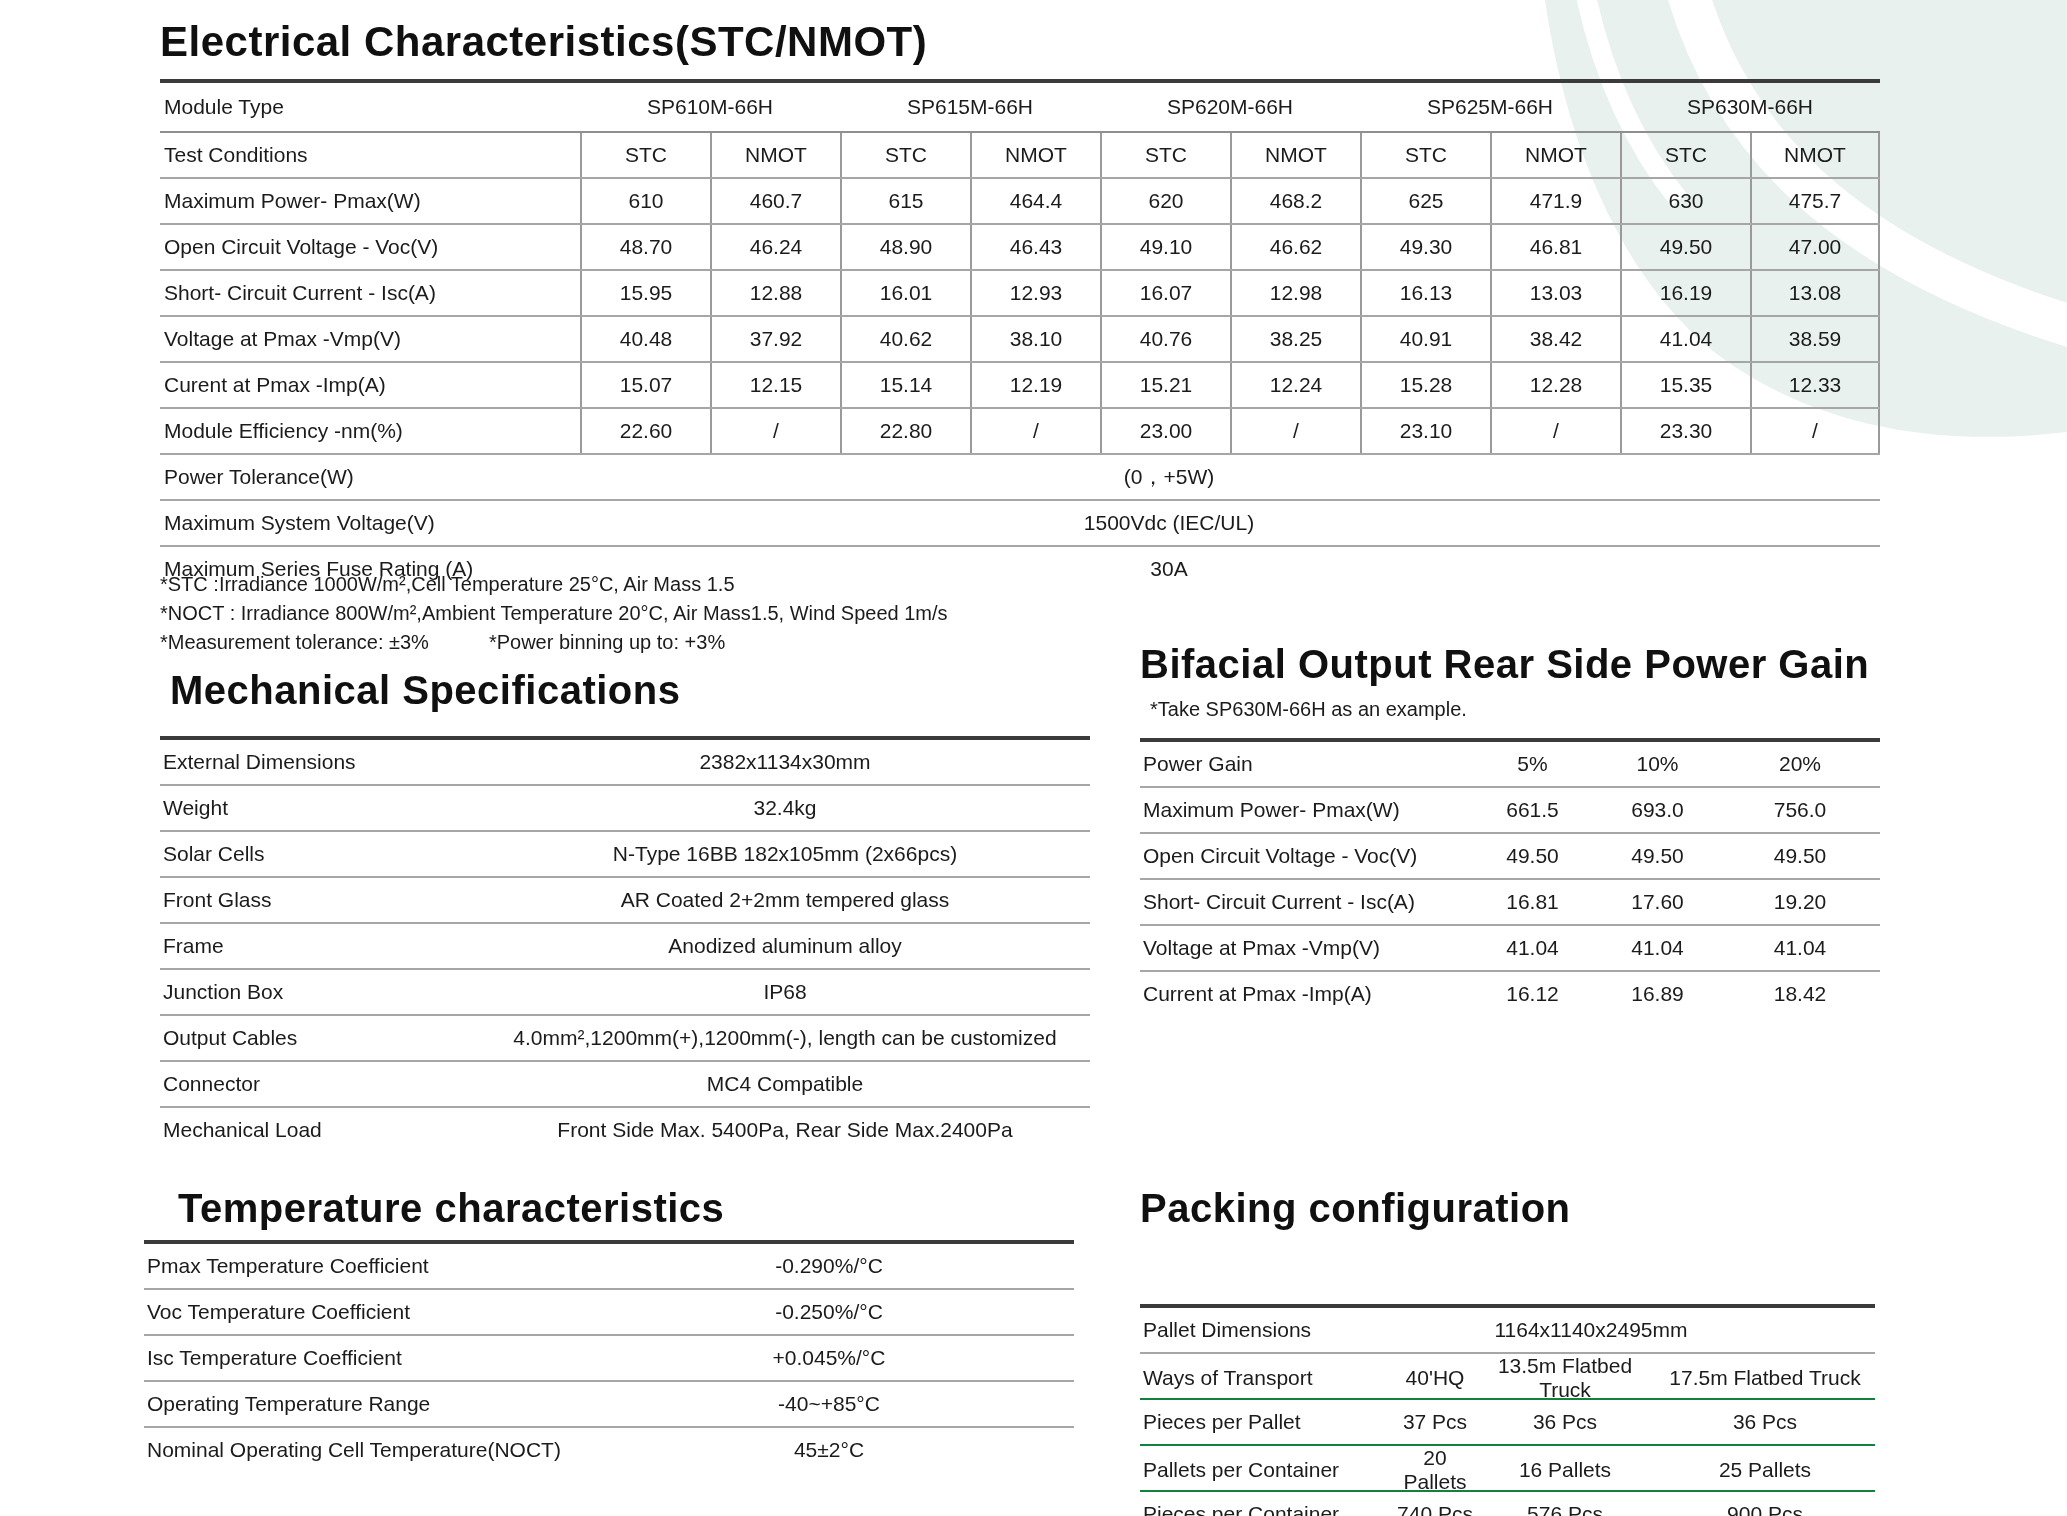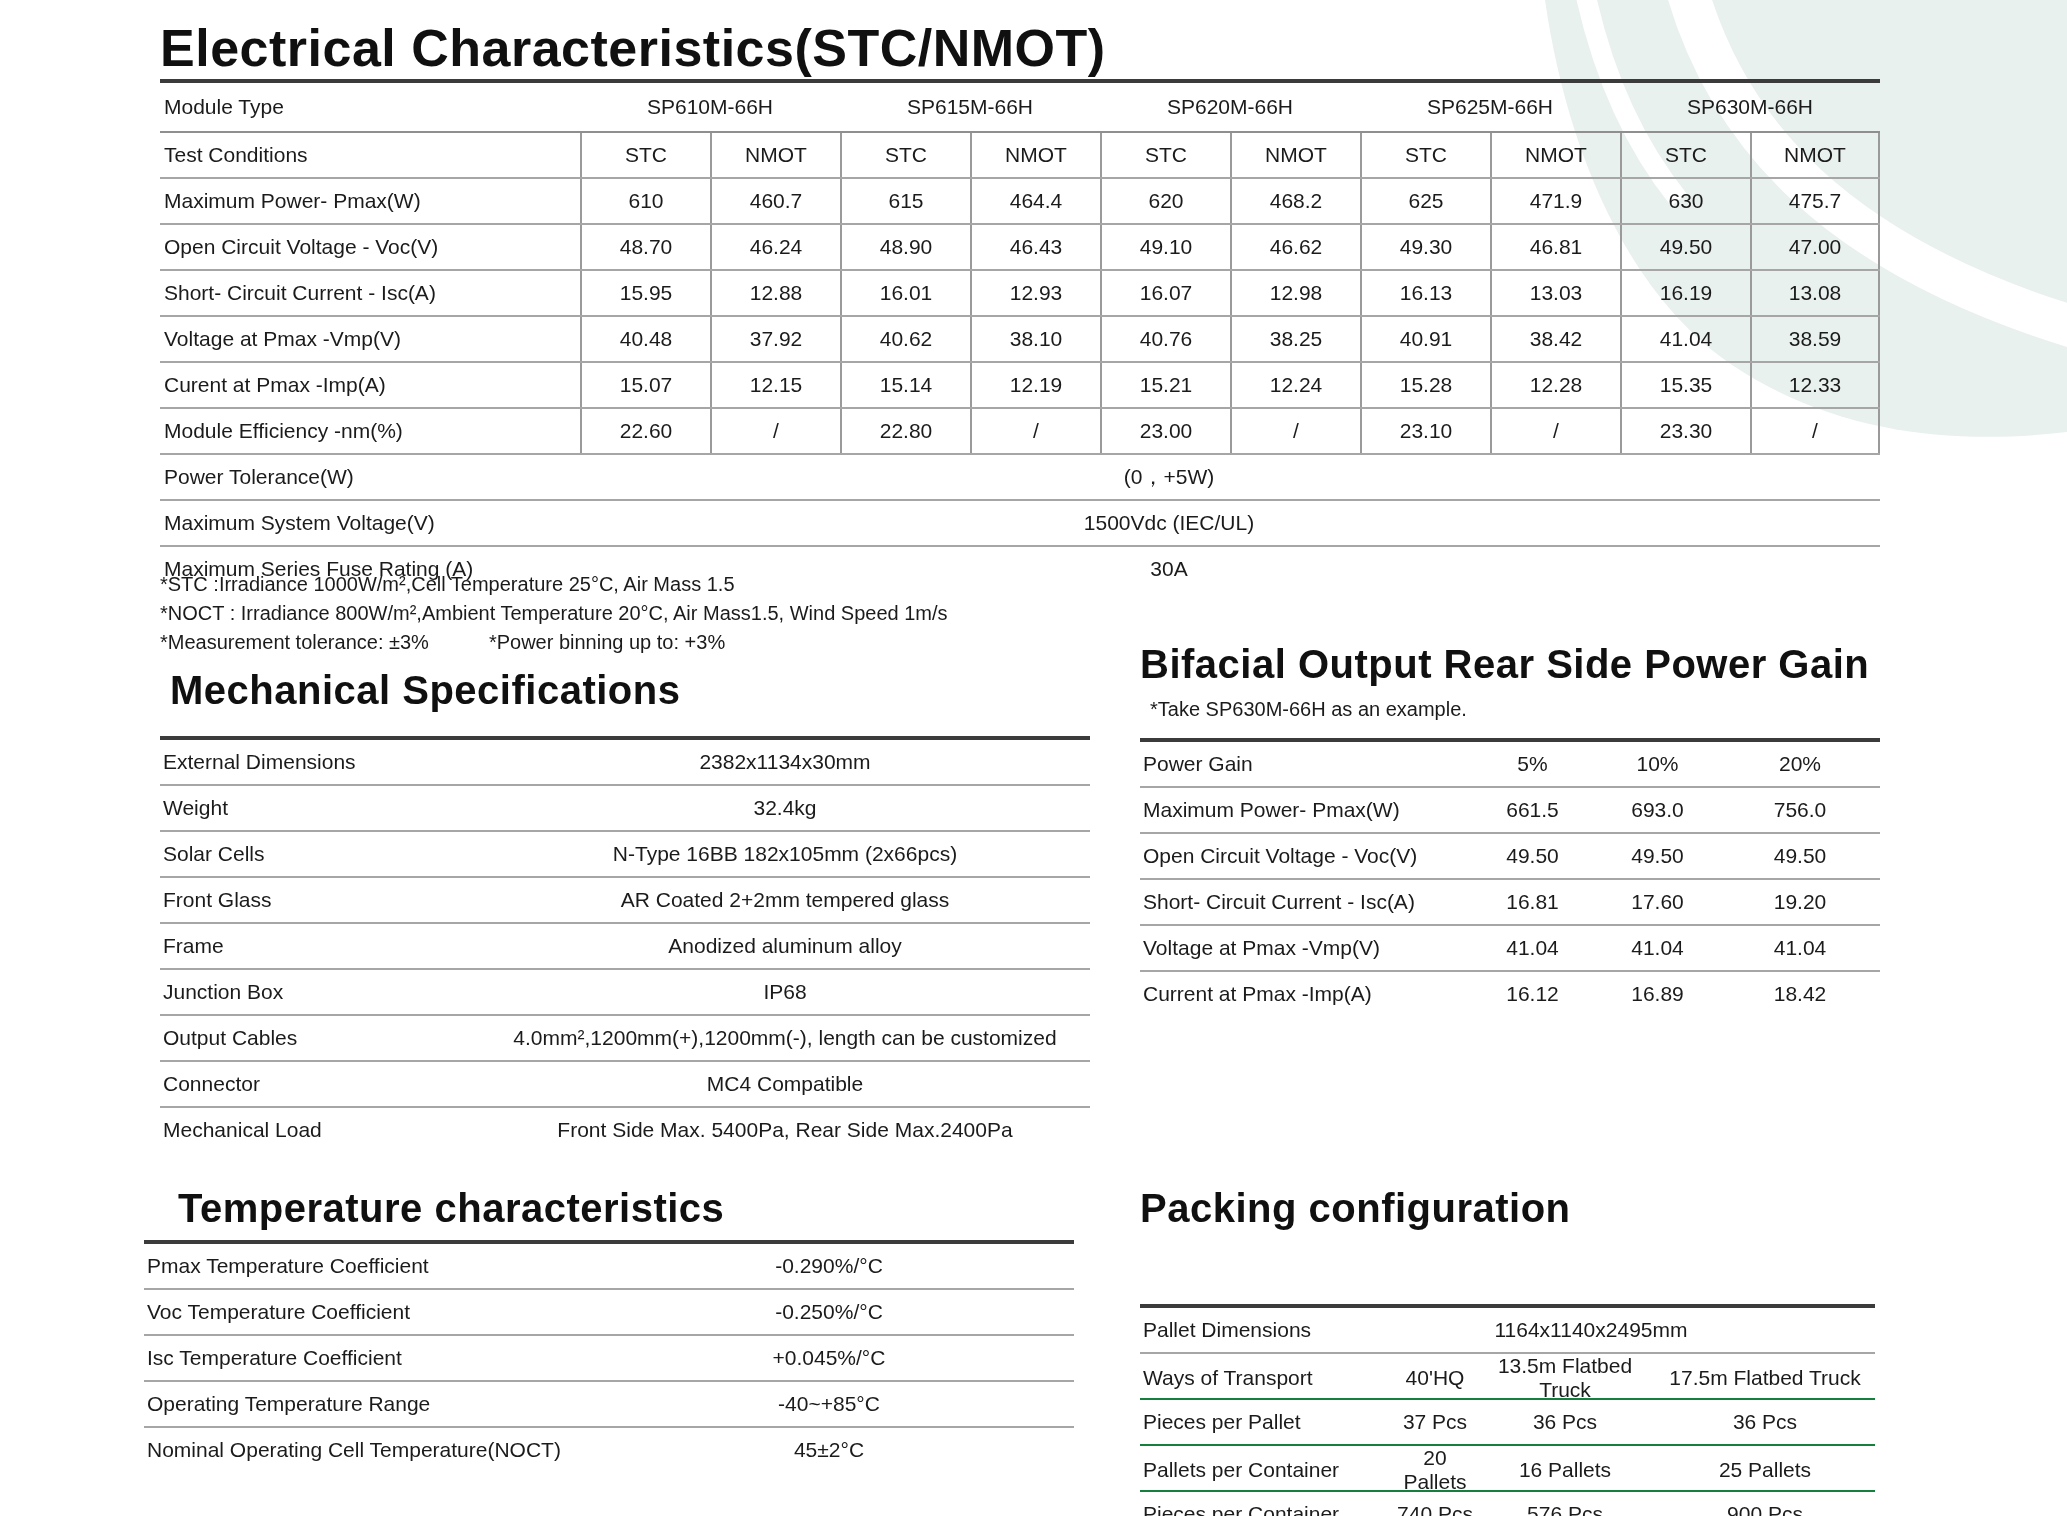--- a/index.html
+++ b/index.html
@@ -2,21 +2,21 @@
 <html><head>
 <meta charset="utf-8">
 <style>
   html,body{margin:0;padding:0;}
   body{
     width:2067px;height:1516px;position:relative;background:#ffffff;overflow:hidden;
     font-family:"Liberation Sans","DejaVu Sans",sans-serif;color:#1b1b1b;
   }
   .abs{position:absolute;}
   .sec-title{
-    font-size:52px;font-weight:800;color:#101010;letter-spacing:0.5px;white-space:nowrap;
+    font-size:42px;font-weight:800;color:#101010;letter-spacing:0.5px;white-space:nowrap;
   }
   .sec-title.small{font-size:40px;}
   
   .tbl{border-top:4px solid #3b3b3b;box-sizing:border-box;background:transparent;}
   .cellc{text-align:center;}
   
   .em{display:grid;grid-template-columns:420px repeat(5,260px);height:48px;align-items:center;
       border-bottom:2px solid #8f8f8f;font-size:21px;}
   .er{display:grid;grid-template-columns:420px repeat(10,130px);height:44px;align-items:stretch;
       border-bottom:2px solid #a6a6a6;font-size:21px;}

